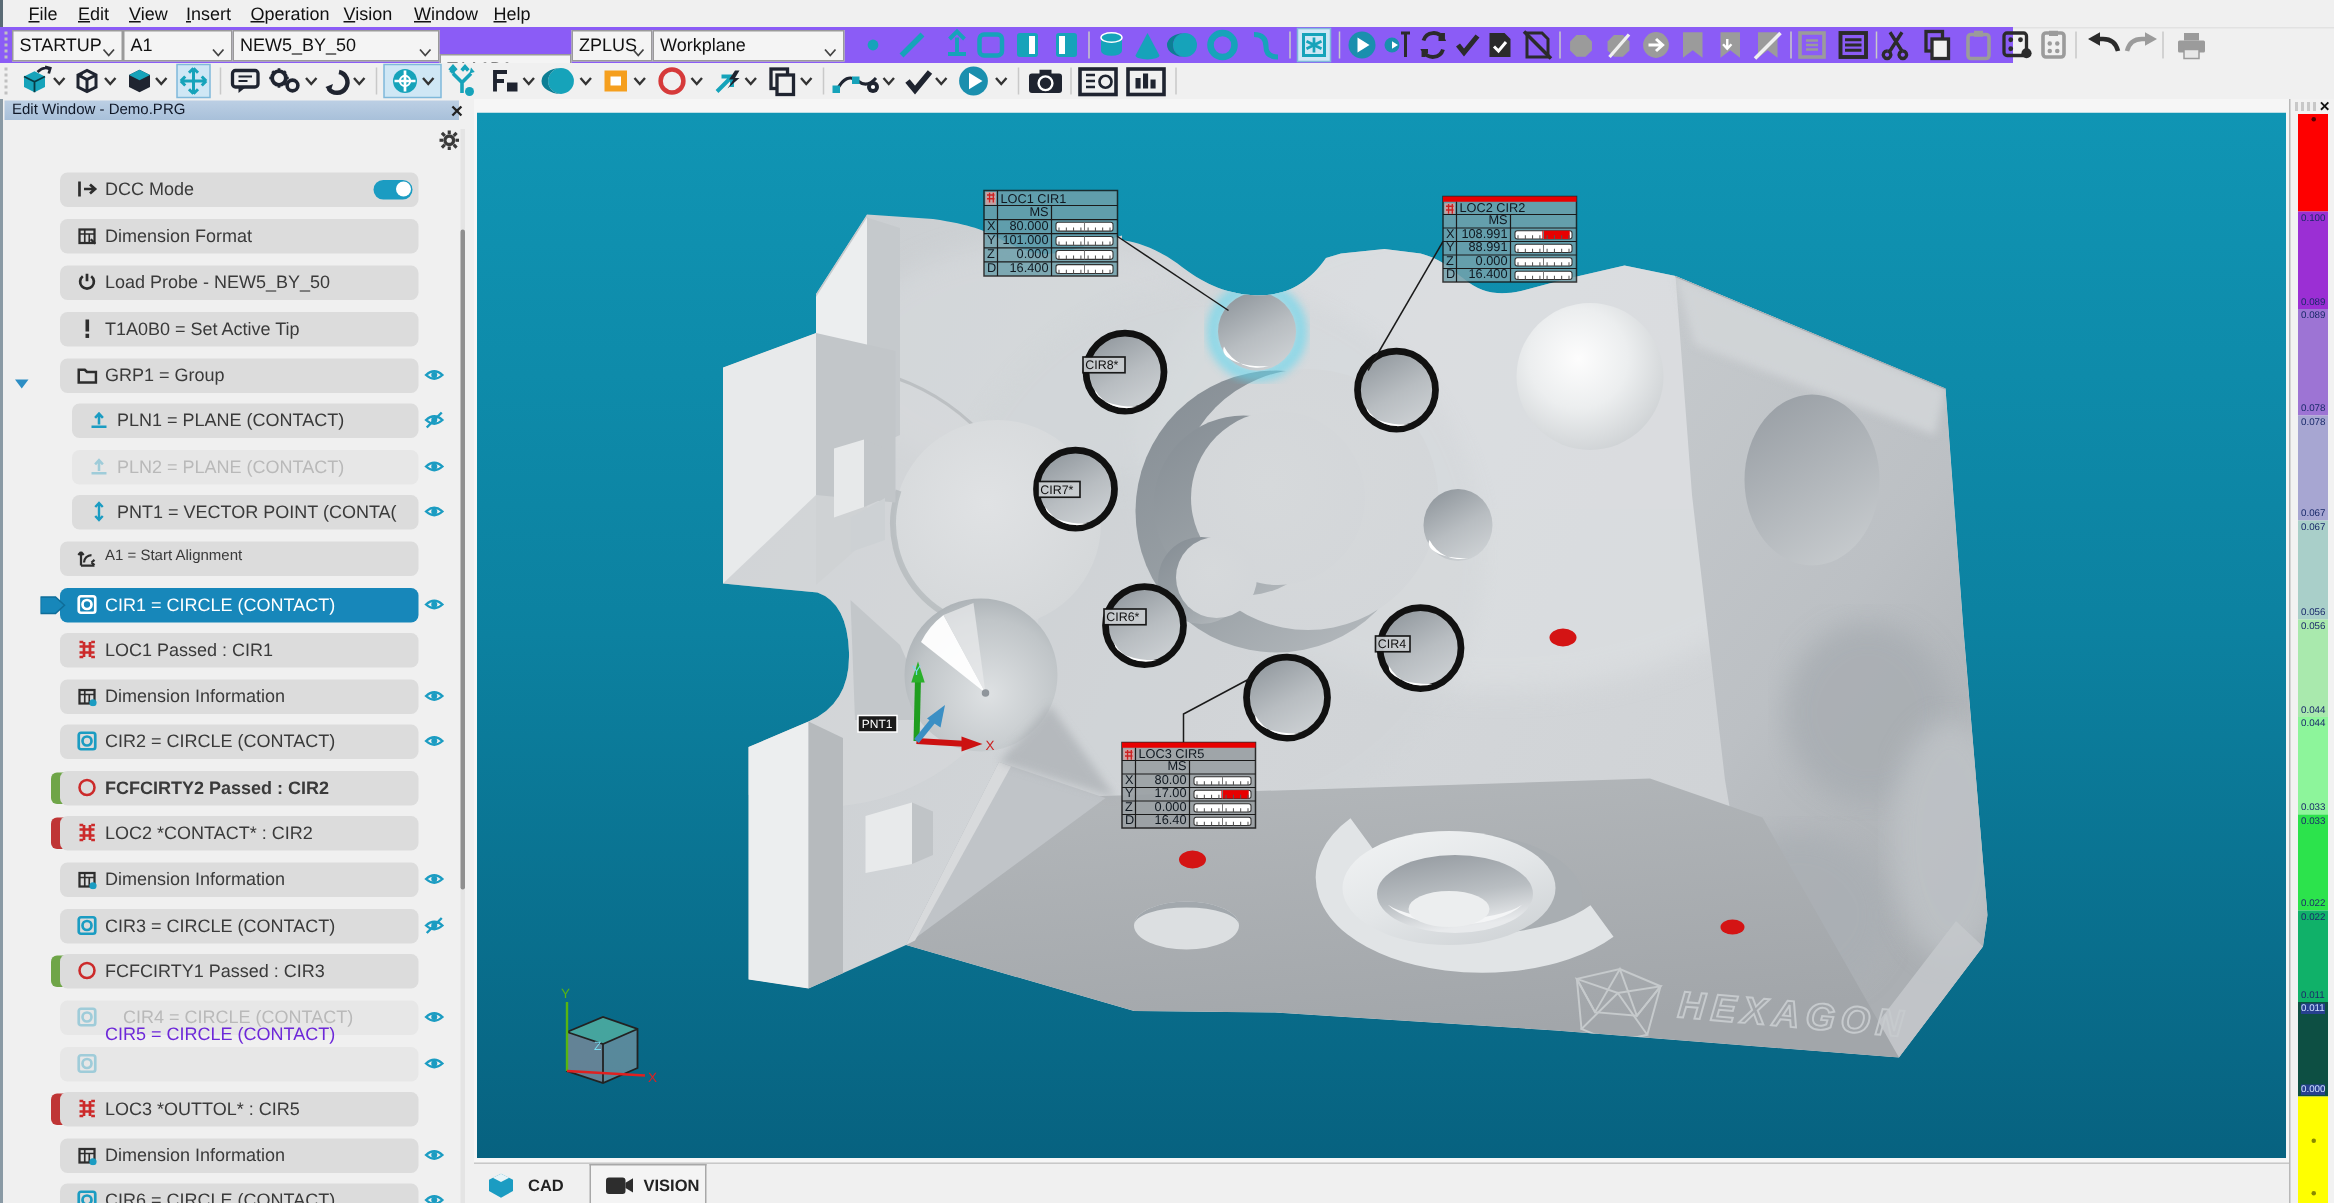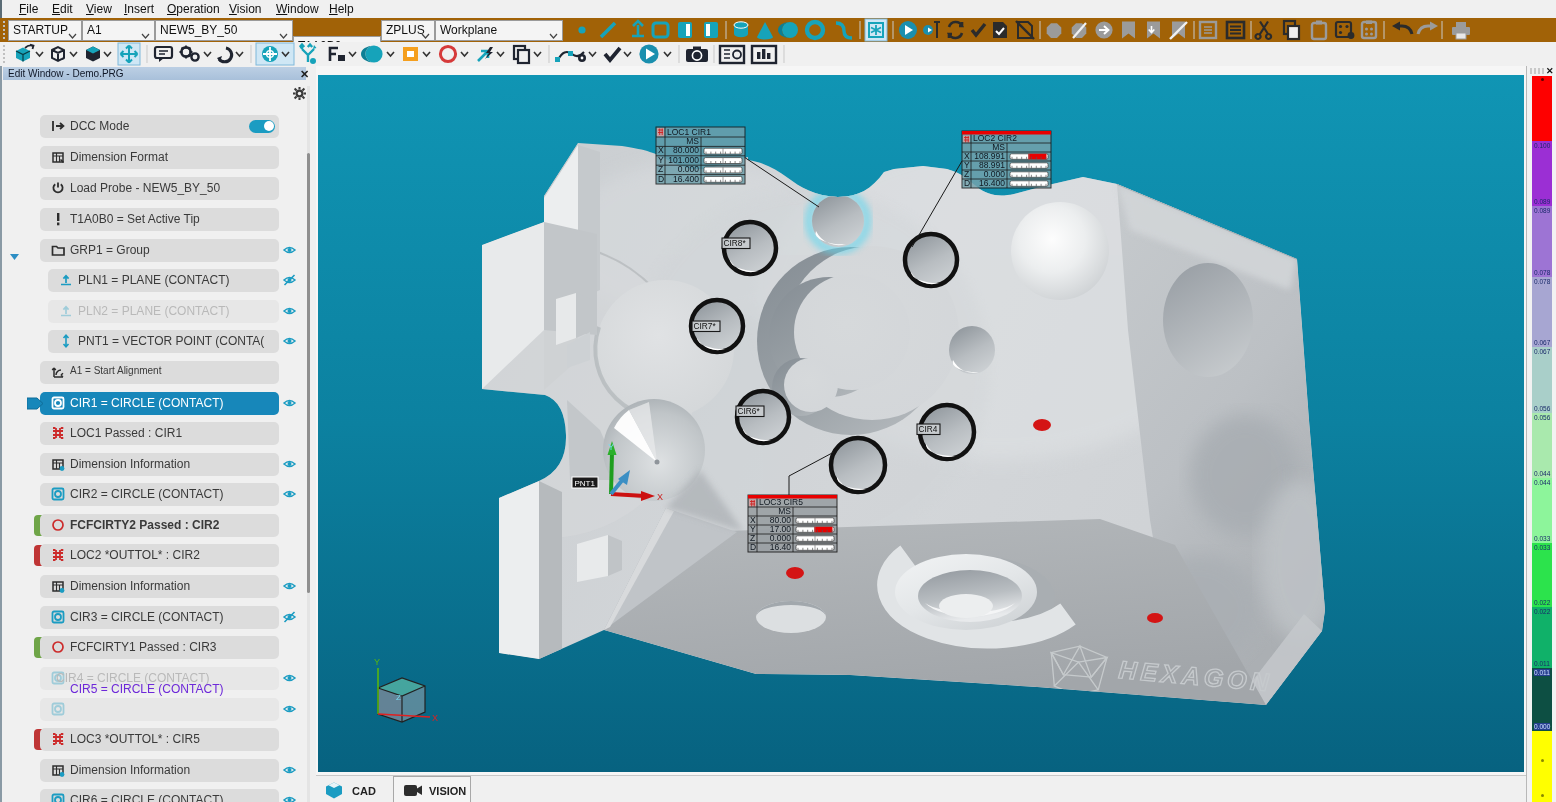--- a/index.html
+++ b/index.html
@@ -11,21 +11,21 @@
 <div class="abs" style="left:0;top:0;width:2px;height:18px;background:#5a6b75;"></div>
 <div class="abs" style="left:19px;top:2px;font-size:12px;color:#111;"><span style="text-decoration:underline">F</span>ile</div>
 <div class="abs" style="left:52px;top:2px;font-size:12px;color:#111;"><span style="text-decoration:underline">E</span>dit</div>
 <div class="abs" style="left:86px;top:2px;font-size:12px;color:#111;"><span style="text-decoration:underline">V</span>iew</div>
 <div class="abs" style="left:124px;top:2px;font-size:12px;color:#111;"><span style="text-decoration:underline">I</span>nsert</div>
 <div class="abs" style="left:167px;top:2px;font-size:12px;color:#111;"><span style="text-decoration:underline">O</span>peration</div>
 <div class="abs" style="left:229px;top:2px;font-size:12px;color:#111;"><span style="text-decoration:underline">V</span>ision</div>
 <div class="abs" style="left:276px;top:2px;font-size:12px;color:#111;"><span style="text-decoration:underline">W</span>indow</div>
 <div class="abs" style="left:329px;top:2px;font-size:12px;color:#111;"><span style="text-decoration:underline">H</span>elp</div>
 </div>
-<div class="abs" style="left:0;top:18px;width:1556px;height:24px;background:#a16207;border-bottom:6px solid #6d28d9;">
+<div class="abs" style="left:0;top:18px;width:1342px;height:24px;background:#8b5cf6;border-bottom:6px solid #6d28d9;">
 <div class="abs" style="left:3px;top:3px;width:3px;height:18px;border-left:2px dotted #c0c0c0;"></div>
 <div class="abs" style="left:8px;top:2px;width:72px;height:19px;background:#f4f4f4;border:1px solid #9a9a9a;">
 <div class="abs" style="left:4px;top:2px;font-size:12px;color:#111;">STARTUP</div>
 <div class="abs" style="right:4px;top:5px;width:9px;height:9px;"><svg width="9" height="9">
           <path d="M1 3 L4.5 7 L8 3" stroke="#444" fill="none" stroke-width="1.2"></path>
         </svg></div>
 </div>
 <div class="abs" style="left:82px;top:2px;width:71px;height:19px;background:#f4f4f4;border:1px solid #9a9a9a;">
 <div class="abs" style="left:4px;top:2px;font-size:12px;color:#111;">A1</div>
 <div class="abs" style="right:4px;top:5px;width:9px;height:9px;"><svg width="9" height="9">
@@ -345,21 +345,21 @@
 <div class="abs" style="left:51px;top:452.0px;"><svg width="14" height="14" viewBox="0 0 14 14" style="opacity:1">
         <circle cx="7" cy="7" r="5" fill="none" stroke="#cc2a2a" stroke-width="1.7"></circle>
       </svg></div>
 <div class="abs" style="left:70px;top:452.0px;font-size:12px;font-weight:bold;color:#3a3a3a;white-space:nowrap;overflow:hidden;width:205px;">FCFCIRTY2 Passed : CIR2</div>
 <div class="abs" style="left:34px;top:478.5px;width:14px;height:21px;background:#bf3535;border-radius:4px;"></div>
 <div class="abs" style="left:40px;top:477.5px;width:239px;height:23px;background:#dcdcdc;border-radius:5px;"></div>
 <div class="abs" style="left:51px;top:482.0px;"><svg width="14" height="14" viewBox="0 0 14 14" style="opacity:1">
         <path d="M2 5 h10 M2 9 h10 M5 2 v10 M9 2 v10" stroke="#cc2a2a" stroke-width="1.8"></path>
         <path d="M2 2 h2.5 M9.8 2 H12.3 M2 12 h2.5 M9.8 12 h2.5" stroke="#cc2a2a" stroke-width="1.8"></path>
       </svg></div>
-<div class="abs" style="left:70px;top:482.0px;font-size:12px;font-weight:normal;color:#3a3a3a;white-space:nowrap;overflow:hidden;width:205px;">LOC2 *OUTTOL* : CIR2</div>
+<div class="abs" style="left:70px;top:482.0px;font-size:12px;font-weight:normal;color:#3a3a3a;white-space:nowrap;overflow:hidden;width:205px;">LOC2 *CONTACT* : CIR2</div>
 <div class="abs" style="left:40px;top:508.5px;width:239px;height:23px;background:#dcdcdc;border-radius:5px;"></div>
 <div class="abs" style="left:51px;top:513.0px;"><svg width="14" height="14" viewBox="0 0 14 14" style="opacity:1">
         <rect x="2" y="3" width="10" height="9" fill="none" stroke="#2d2d2d" stroke-width="1.5"></rect>
         <path d="M2 6 h10 M5.5 3 v9 M8.5 6 v6" stroke="#2d2d2d" stroke-width="1.1"></path>
         <circle cx="11" cy="11.5" r="2.4" fill="#1b9cc2"></circle>
       </svg></div>
 <div class="abs" style="left:70px;top:513.0px;font-size:12px;font-weight:normal;color:#3a3a3a;white-space:nowrap;overflow:hidden;width:205px;">Dimension Information</div>
 <div class="abs" style="left:282px;top:513.0px;"><svg width="15" height="14" viewBox="0 0 14 14">
         <path d="M1.5 7 Q7 2 12.5 7 Q7 12 1.5 7 z" fill="none" stroke="#1b9cc2" stroke-width="1.5"></path>
         <circle cx="7" cy="7" r="2" fill="#1b9cc2"></circle>
@@ -379,21 +379,21 @@
 <div class="abs" style="left:40px;top:569.5px;width:239px;height:23px;background:#dcdcdc;border-radius:5px;"></div>
 <div class="abs" style="left:51px;top:574.0px;"><svg width="14" height="14" viewBox="0 0 14 14" style="opacity:1">
         <circle cx="7" cy="7" r="5" fill="none" stroke="#cc2a2a" stroke-width="1.7"></circle>
       </svg></div>
 <div class="abs" style="left:70px;top:574.0px;font-size:12px;font-weight:normal;color:#3a3a3a;white-space:nowrap;overflow:hidden;width:205px;">FCFCIRTY1 Passed : CIR3</div>
 <div class="abs" style="left:40px;top:600.5px;width:239px;height:23px;background:#e7e7e7;border-radius:5px;"></div>
 <div class="abs" style="left:51px;top:605.0px;"><svg width="14" height="14" viewBox="0 0 14 14" style="opacity:0.35">
         <rect x="1.5" y="1.5" width="11" height="11" rx="1.5" fill="none" stroke="#1b9cc2" stroke-width="1.8"></rect>
         <circle cx="7" cy="7" r="3" fill="none" stroke="#1b9cc2" stroke-width="1.8"></circle>
       </svg></div>
-<div class="abs" style="left:56px;top:605.0px;font-size:12px;font-weight:normal;color:#b9b9b9;white-space:nowrap;overflow:hidden;width:205px;">CIR4 = CIRCLE (CONTACT)</div>
+<div class="abs" style="left:82px;top:605.0px;font-size:12px;font-weight:normal;color:#b9b9b9;white-space:nowrap;overflow:hidden;width:205px;">CIR4 = CIRCLE (CONTACT)</div>
 <div class="abs" style="left:282px;top:605.0px;"><svg width="15" height="14" viewBox="0 0 14 14">
         <path d="M1.5 7 Q7 2 12.5 7 Q7 12 1.5 7 z" fill="none" stroke="#1b9cc2" stroke-width="1.5"></path>
         <circle cx="7" cy="7" r="2" fill="#1b9cc2"></circle>
       </svg></div>
 <div class="abs" style="left:40px;top:631.5px;width:239px;height:23px;background:#e7e7e7;border-radius:5px;"></div>
 <div class="abs" style="left:51px;top:636.0px;"><svg width="14" height="14" viewBox="0 0 14 14" style="opacity:0.35">
         <rect x="1.5" y="1.5" width="11" height="11" rx="1.5" fill="none" stroke="#1b9cc2" stroke-width="1.8"></rect>
         <circle cx="7" cy="7" r="3" fill="none" stroke="#1b9cc2" stroke-width="1.8"></circle>
       </svg></div>
 <div class="abs" style="left:70px;top:616px;font-size:12px;font-weight:normal;color:#6d28d9;white-space:nowrap;overflow:hidden;width:205px;">CIR5 = CIRCLE (CONTACT)</div>

